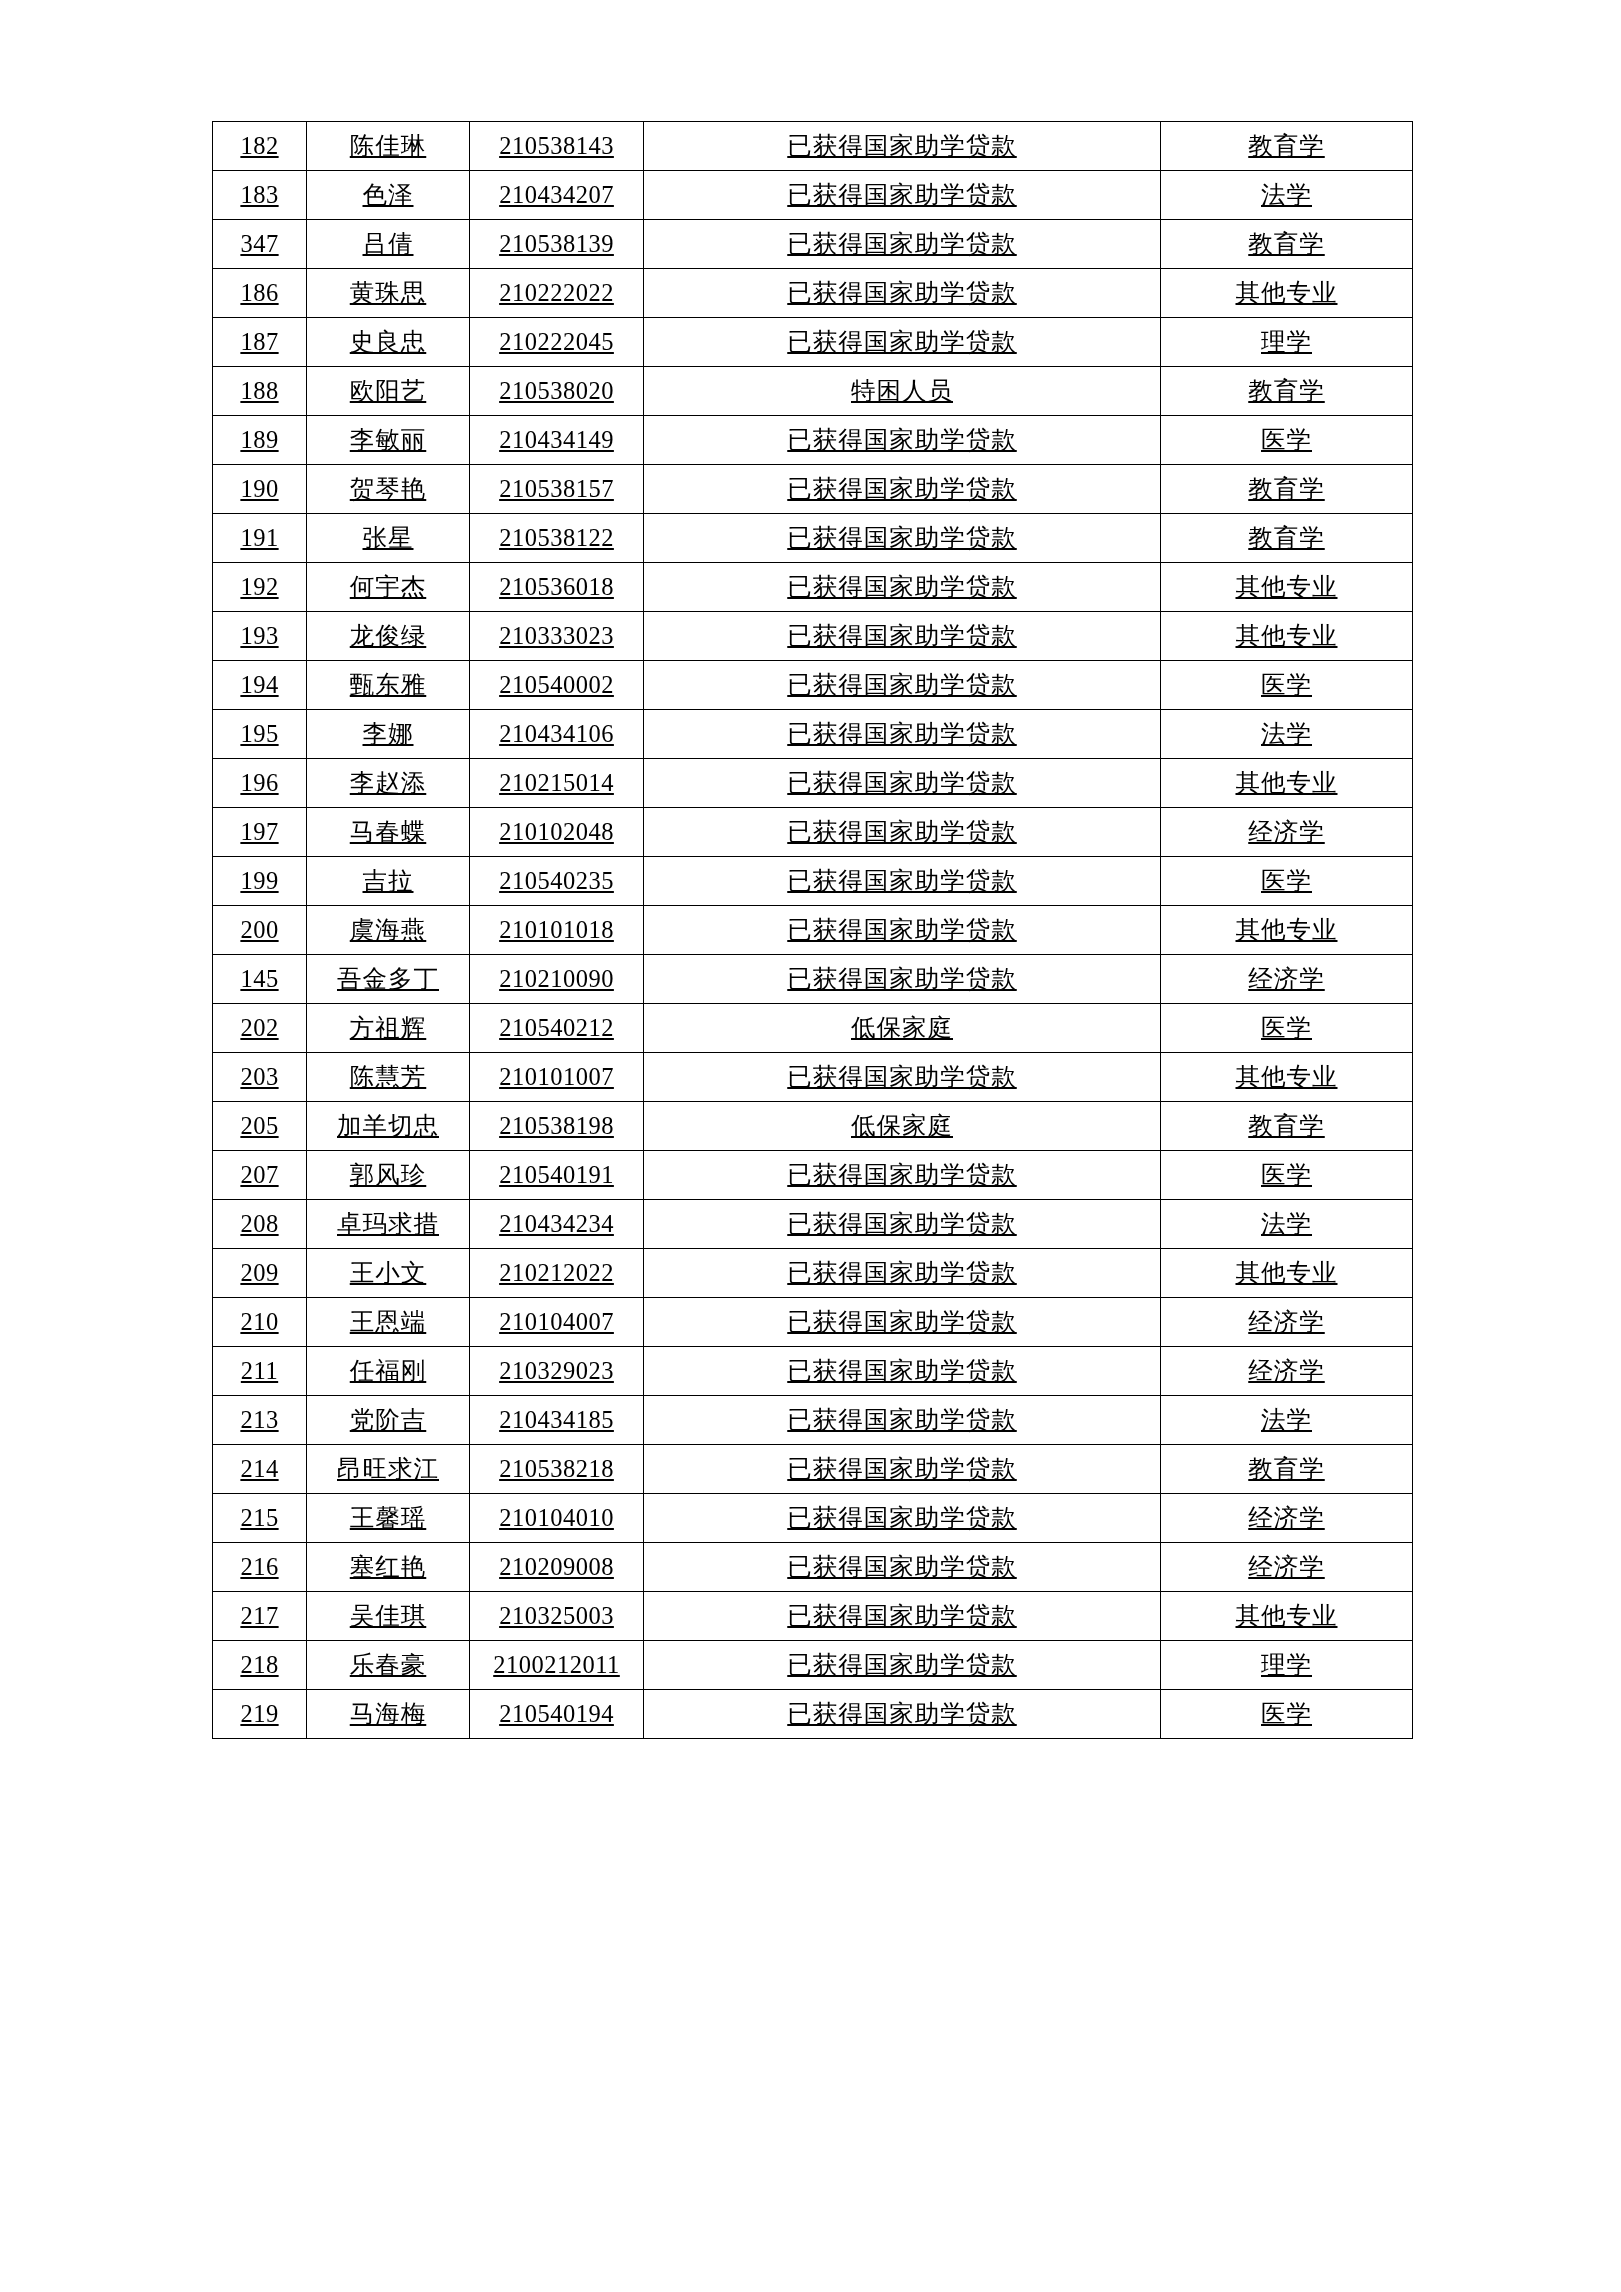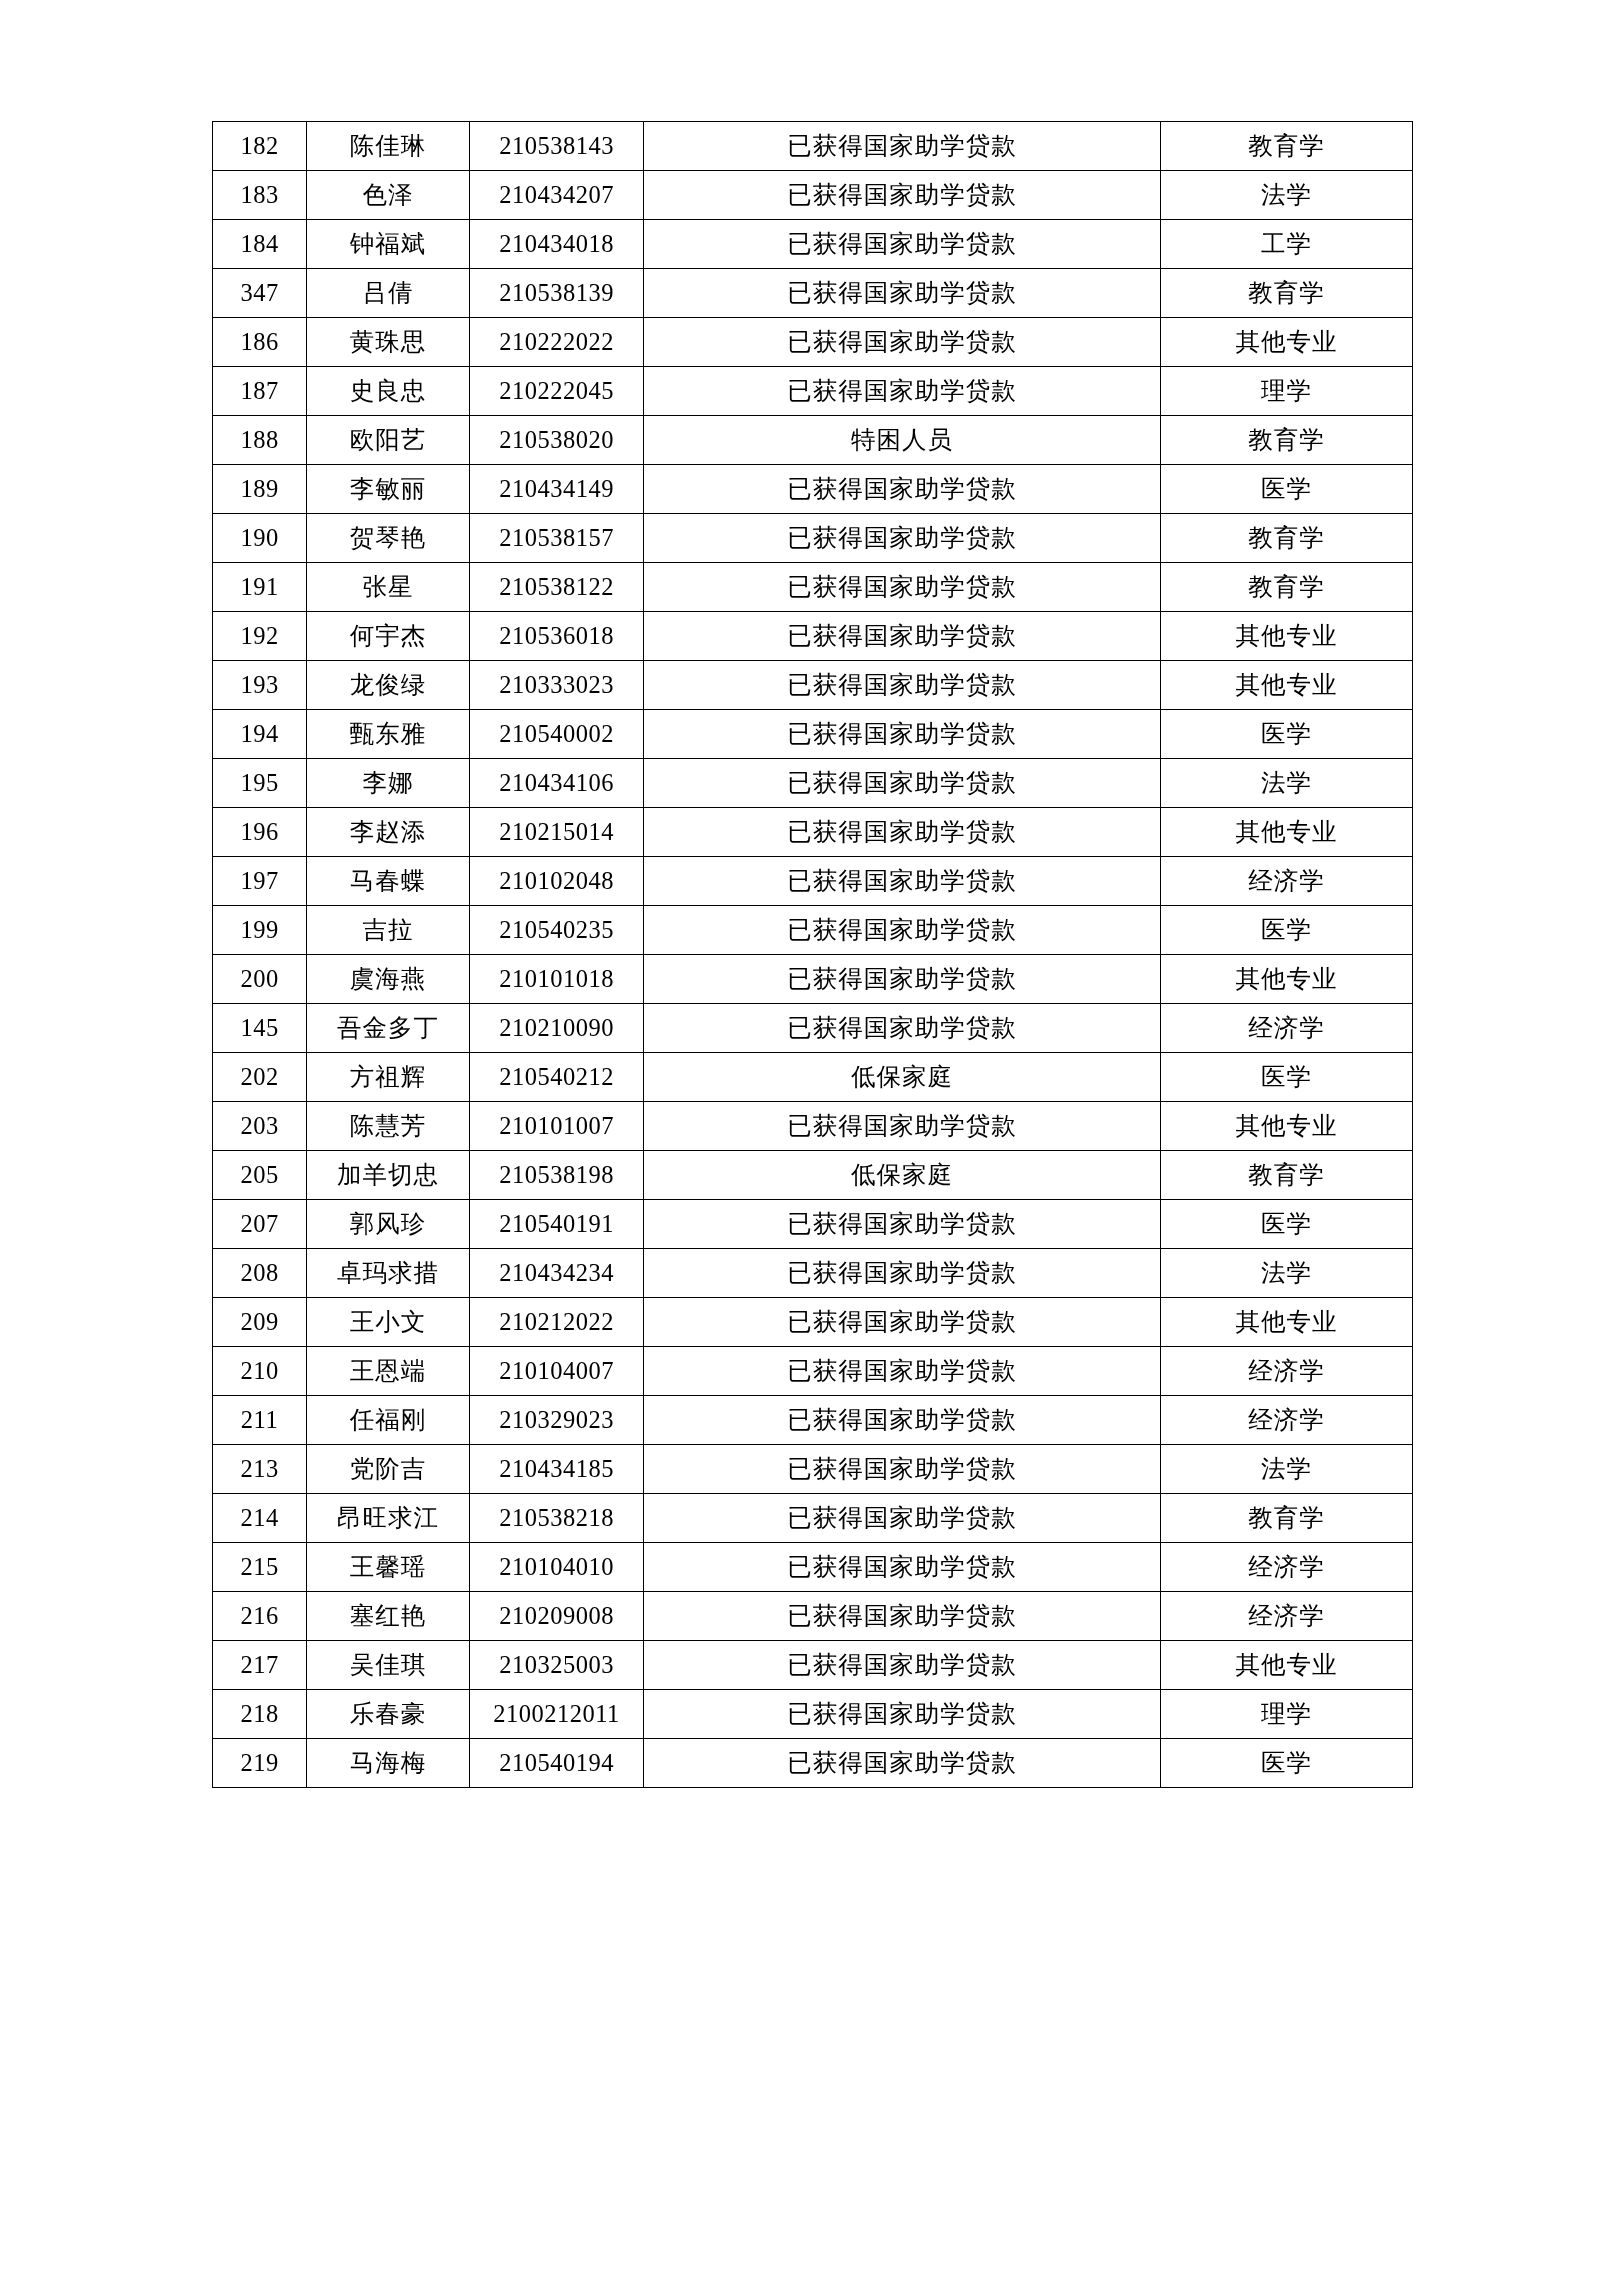--- a/index.html
+++ b/index.html
@@ -24,20 +24,21 @@
   .table-wrap {
     position: absolute;
     left: 212px;
     top: 121px;
     width: 1200px;
   }
   table.roster {
     border-collapse: collapse;
     width: 1200px;
     table-layout: fixed;
+    text-decoration: underline;
   }
   table.roster td {
     border: 1px solid #000000;
     height: 48px;
     padding: 0 3.9px;
     text-align: center;
     vertical-align: middle;
     font-size: 24.5px;
     line-height: 1.1;
     font-family: "Liberation Serif", "DejaVu Serif", serif;
@@ -78,27 +79,20 @@
             <td class="major">教育学</td>
           </tr>
           <tr>
             <td class="seq">183</td>
             <td class="name">色泽</td>
             <td class="id">210434207</td>
             <td class="reason">已获得国家助学贷款</td>
             <td class="major">法学</td>
           </tr>
           <tr>
-            <td class="seq">184</td>
-            <td class="name">钟福斌</td>
-            <td class="id">210434018</td>
-            <td class="reason">已获得国家助学贷款</td>
-            <td class="major">工学</td>
-          </tr>
-          <tr>
             <td class="seq">347</td>
             <td class="name">吕倩</td>
             <td class="id">210538139</td>
             <td class="reason">已获得国家助学贷款</td>
             <td class="major">教育学</td>
           </tr>
           <tr>
             <td class="seq">186</td>
             <td class="name">黄珠思</td>
             <td class="id">210222022</td>

